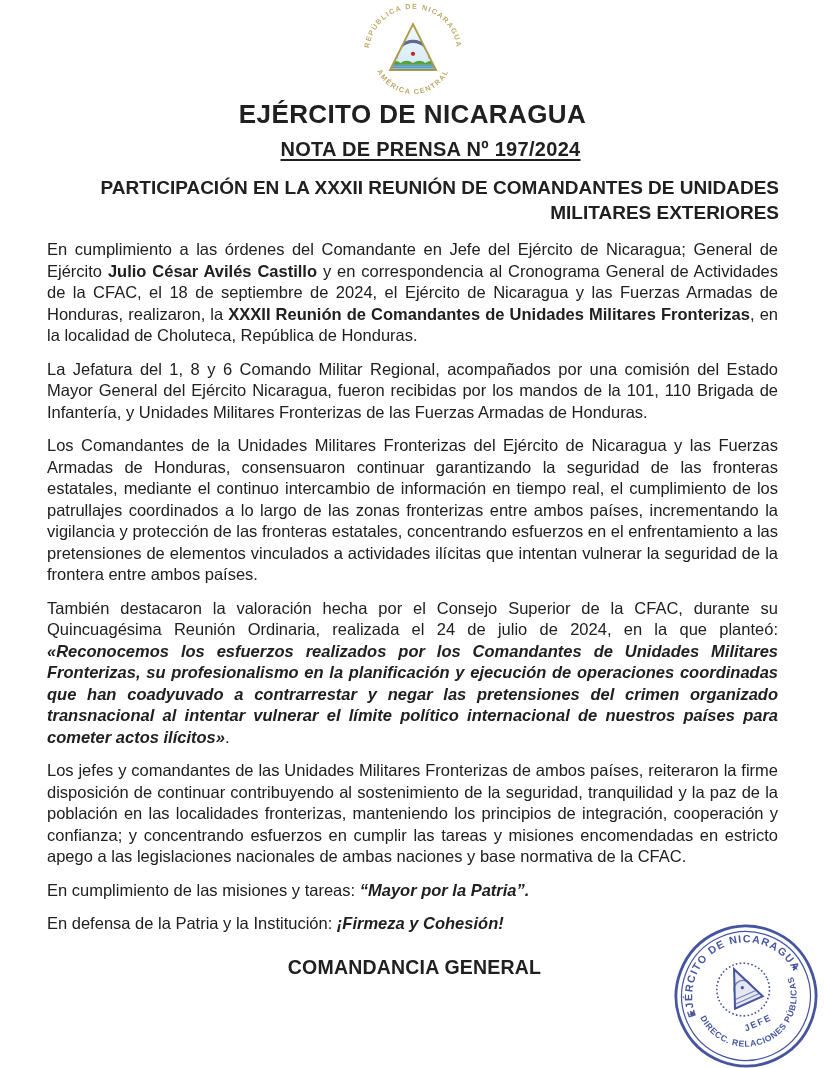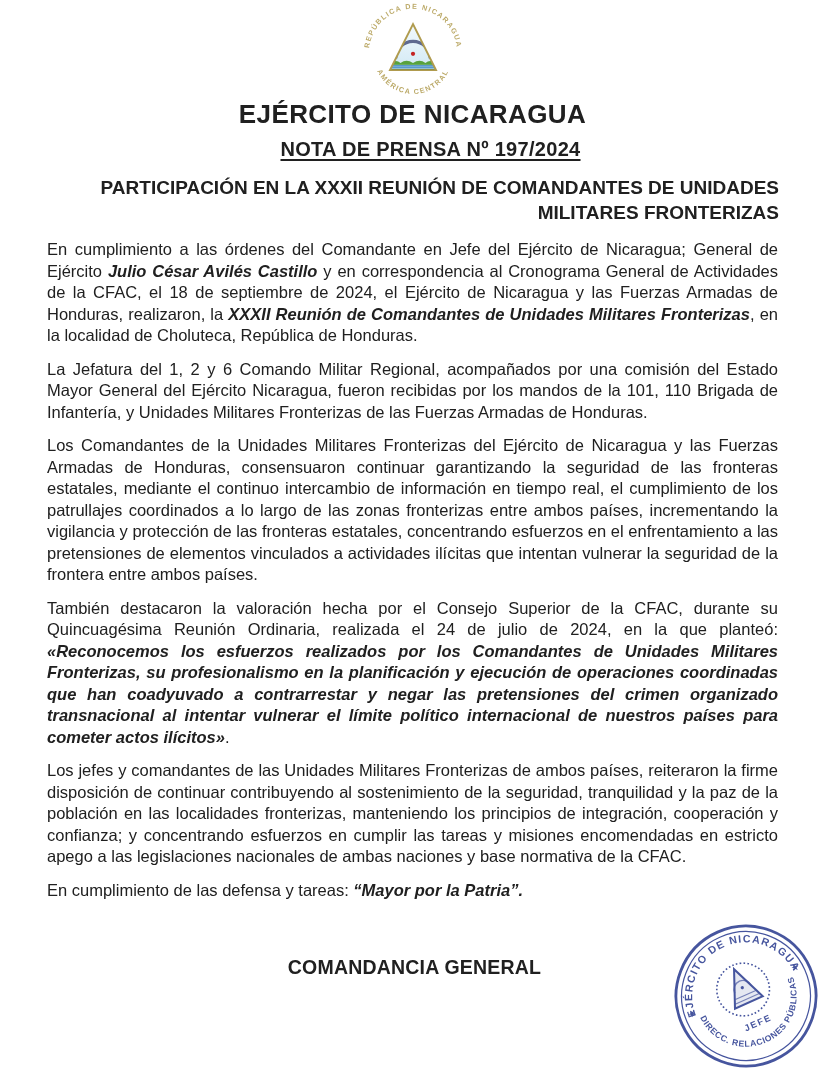--- a/index.html
+++ b/index.html
@@ -31,21 +31,21 @@
   .headline {
     margin: 14px 46px 0; text-align: right;
     font-size: 19px; font-weight: bold; line-height: 25px;
   }
   .body-text {
     margin: 14px 47px 0;
     font-size: 16.5px; line-height: 21.5px;
     text-align: justify;
   }
   .body-text p { margin: 0 0 12px; }
-  .b  { font-weight: bold; font-style: italic; }
+  .b  { font-weight: bold; }
   .bi { font-weight: bold; font-style: italic; margin-top: 22px; }
   .footer {
     position: absolute; left: 4px; right: 0; top: 956px;
     text-align: center;
     font-size: 19.5px; font-weight: bold; line-height: 23px;
     letter-spacing: 0.2px;
   }
   .seal {
     position: absolute; left: 670px; top: 920px;
     width: 152px; height: 152px;
@@ -90,41 +90,44 @@
   </div>
 
   <h1 class="doc-title">EJÉRCITO DE NICARAGUA</h1>
 
   <div class="press-note-wrap">
     <span class="press-note">NOTA DE PRENSA Nº 197/2024</span>
   </div>
 
   <h2 class="headline">
     <span>PARTICIPACIÓN EN LA XXXII REUNIÓN DE COMANDANTES DE UNIDADES</span><br>
-    <span>MILITARES FRONTERIZAS</span>
+    <span>MILITARES EXTERIORES</span>
   </h2>
 
   <div class="body-text">
     <p>
       <span>En cumplimiento a las órdenes del Comandante en Jefe del Ejército de Nicaragua; General de Ejército </span><span class="b">Julio César Avilés Castillo</span><span> y en correspondencia al Cronograma General de Actividades de la CFAC, el 18 de septiembre de 2024, el Ejército de Nicaragua y las Fuerzas Armadas de Honduras, realizaron, la </span><span class="b">XXXII Reunión de Comandantes de Unidades Militares Fronterizas</span><span>, en la localidad de Choluteca, República de Honduras.</span>
     </p>
     <p>
-      <span>La Jefatura del 1, 2 y 6 Comando Militar Regional, acompañados por una comisión del Estado Mayor General del Ejército Nicaragua, fueron recibidas por los mandos de la 101, 110 Brigada de Infantería, y Unidades Militares Fronterizas de las Fuerzas Armadas de Honduras.</span>
+      <span>La Jefatura del 1, 8 y 6 Comando Militar Regional, acompañados por una comisión del Estado Mayor General del Ejército Nicaragua, fueron recibidas por los mandos de la 101, 110 Brigada de Infantería, y Unidades Militares Fronterizas de las Fuerzas Armadas de Honduras.</span>
     </p>
     <p>
       <span>Los Comandantes de la Unidades Militares Fronterizas del Ejército de Nicaragua y las Fuerzas Armadas de Honduras, consensuaron continuar garantizando la seguridad de las fronteras estatales, mediante el continuo intercambio de información en tiempo real, el cumplimiento de los patrullajes coordinados a lo largo de las zonas fronterizas entre ambos países, incrementando la vigilancia y protección de las fronteras estatales, concentrando esfuerzos en el enfrentamiento a las pretensiones de elementos vinculados a actividades ilícitas que intentan vulnerar la seguridad de la frontera entre ambos países.</span>
     </p>
     <p>
       <span>También destacaron la valoración hecha por el Consejo Superior de la CFAC, durante su Quincuagésima Reunión Ordinaria, realizada el 24 de julio de 2024, en la que planteó: </span><span class="bi">«Reconocemos los esfuerzos realizados por los Comandantes de Unidades Militares Fronterizas, su profesionalismo en la planificación y ejecución de operaciones coordinadas que han coadyuvado a contrarrestar y negar las pretensiones del crimen organizado transnacional al intentar vulnerar el límite político internacional de nuestros países para cometer actos ilícitos»</span><span>.</span>
     </p>
     <p>
       <span>Los jefes y comandantes de las Unidades Militares Fronterizas de ambos países, reiteraron la firme disposición de continuar contribuyendo al sostenimiento de la seguridad, tranquilidad y la paz de la población en las localidades fronterizas, manteniendo los principios de integración, cooperación y confianza; y concentrando esfuerzos en cumplir las tareas y misiones encomendadas en estricto apego a las legislaciones nacionales de ambas naciones y base normativa de la CFAC.</span>
     </p>
     <p>
-      <span>En cumplimiento de las defensa y tareas: </span><span class="bi">“Mayor por la Patria”.</span>
+      <span>En cumplimiento de las misiones y tareas: </span><span class="bi">“Mayor por la Patria”.</span>
+    </p>
+    <p>
+      <span>En defensa de la Patria y la Institución: </span><span class="bi">¡Firmeza y Cohesión!</span>
     </p>
   </div>
 
   <div class="footer">
     <div>COMANDANCIA GENERAL</div>
   </div>
 
   <svg class="seal" viewBox="0 0 150 150">
     <defs>
       <path id="sealTop" d="M 22,75 A 53,53 0 1 1 128,75"></path>

